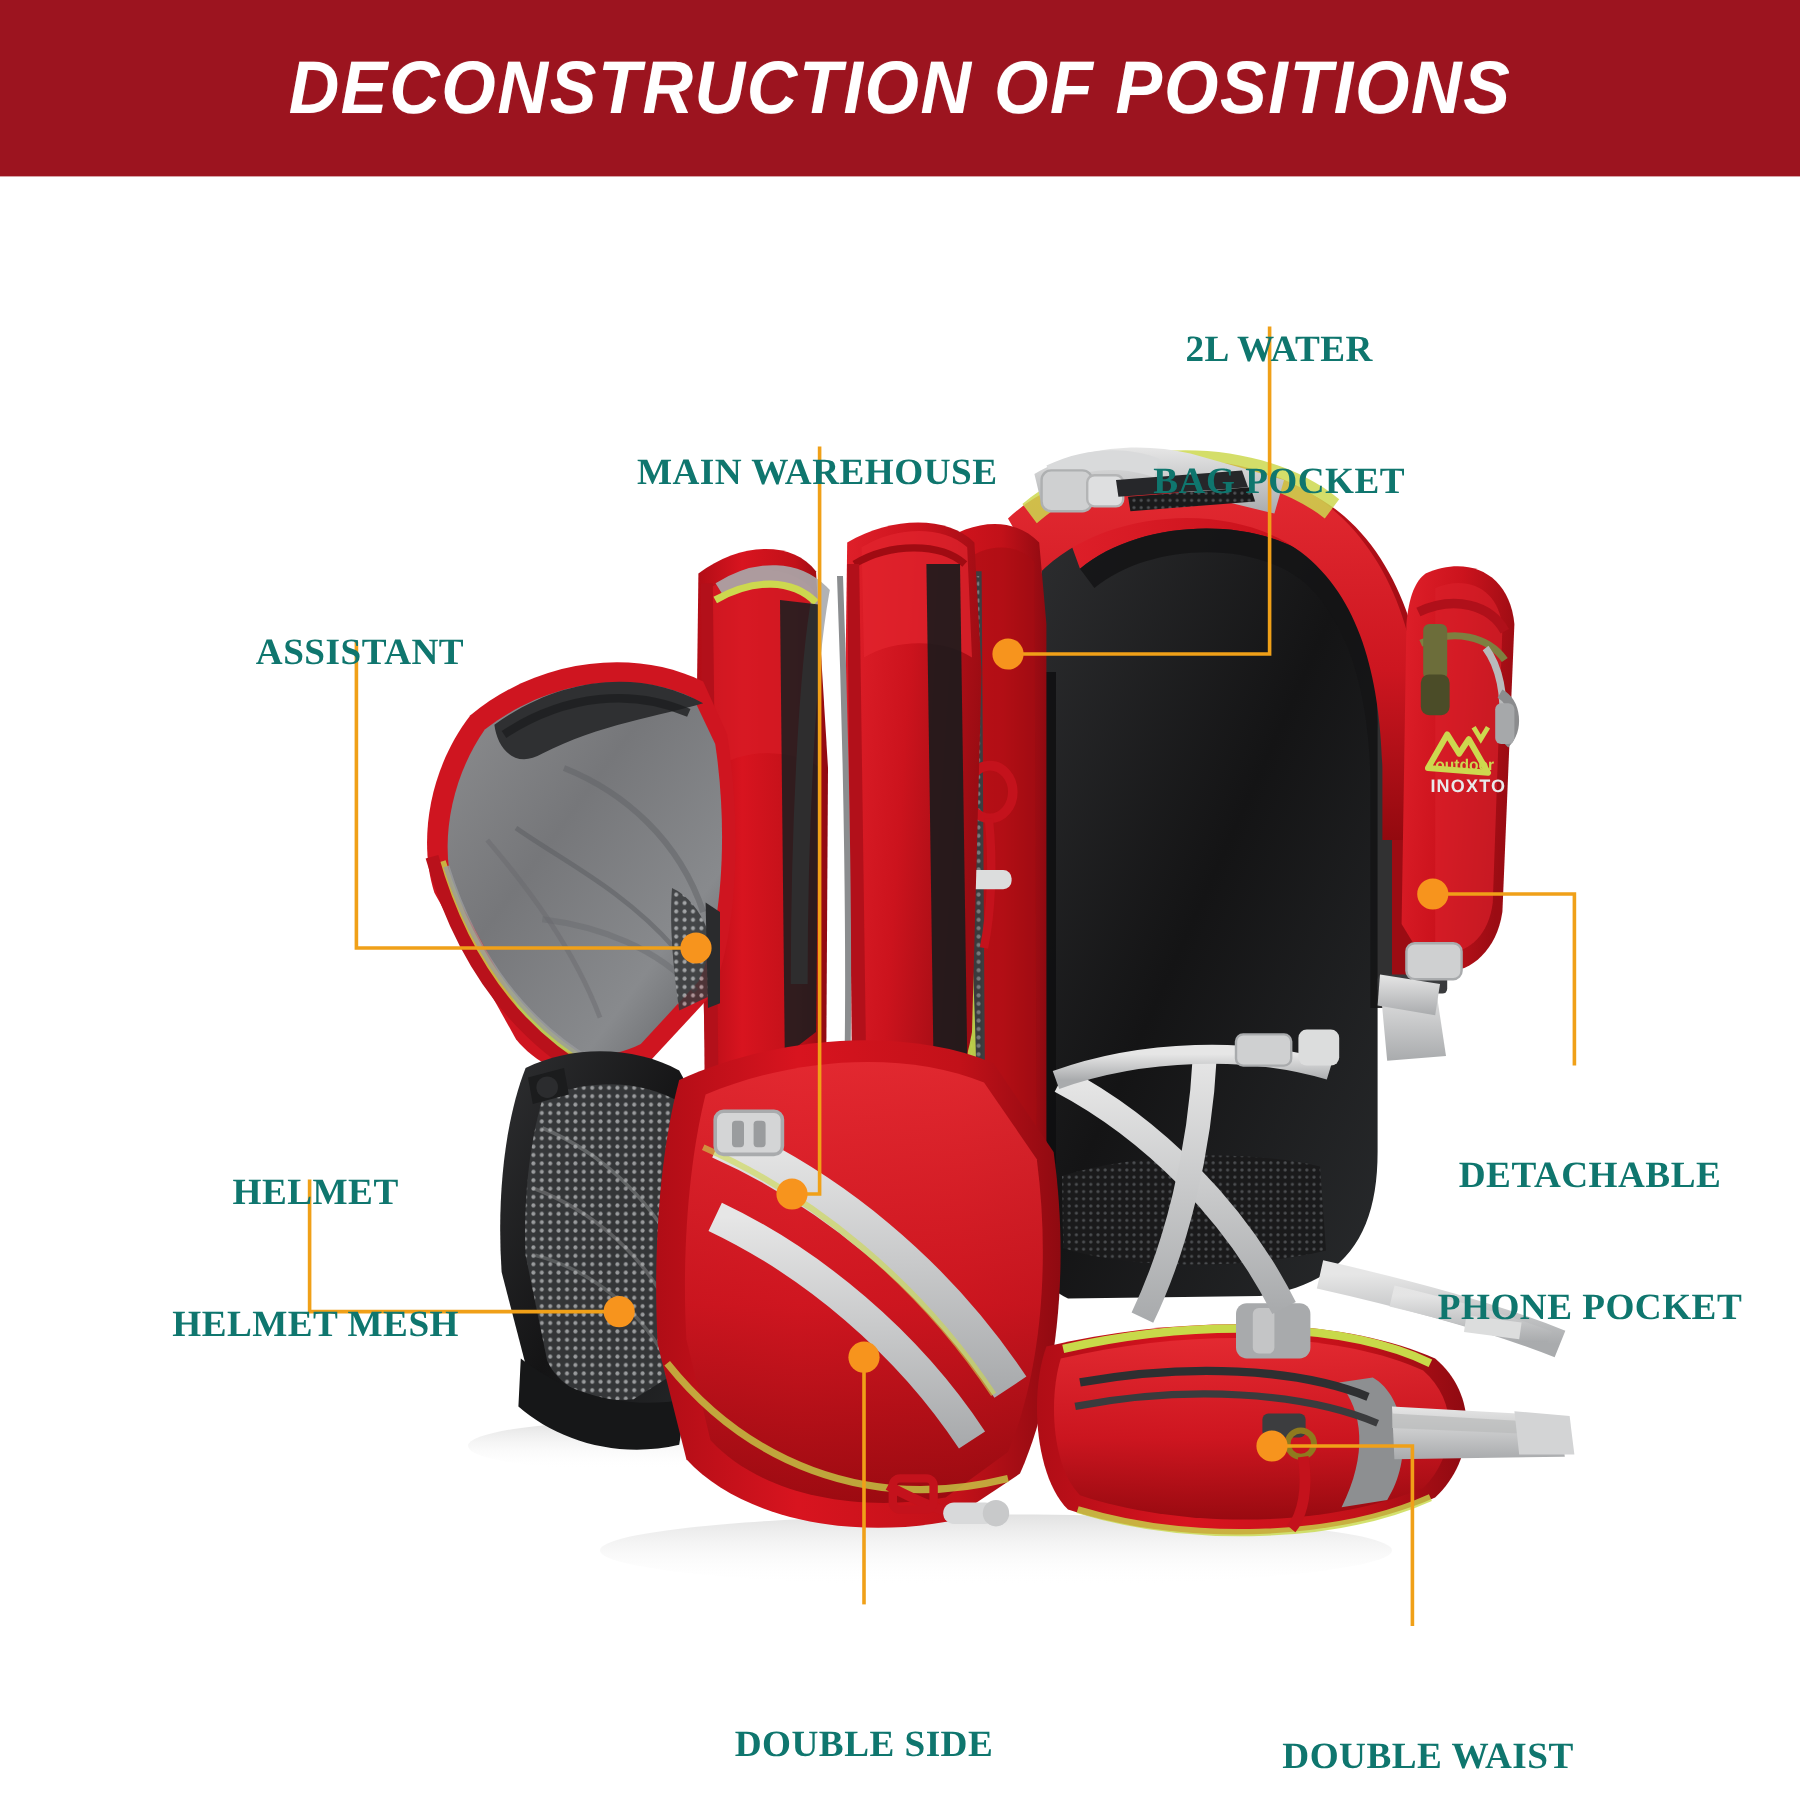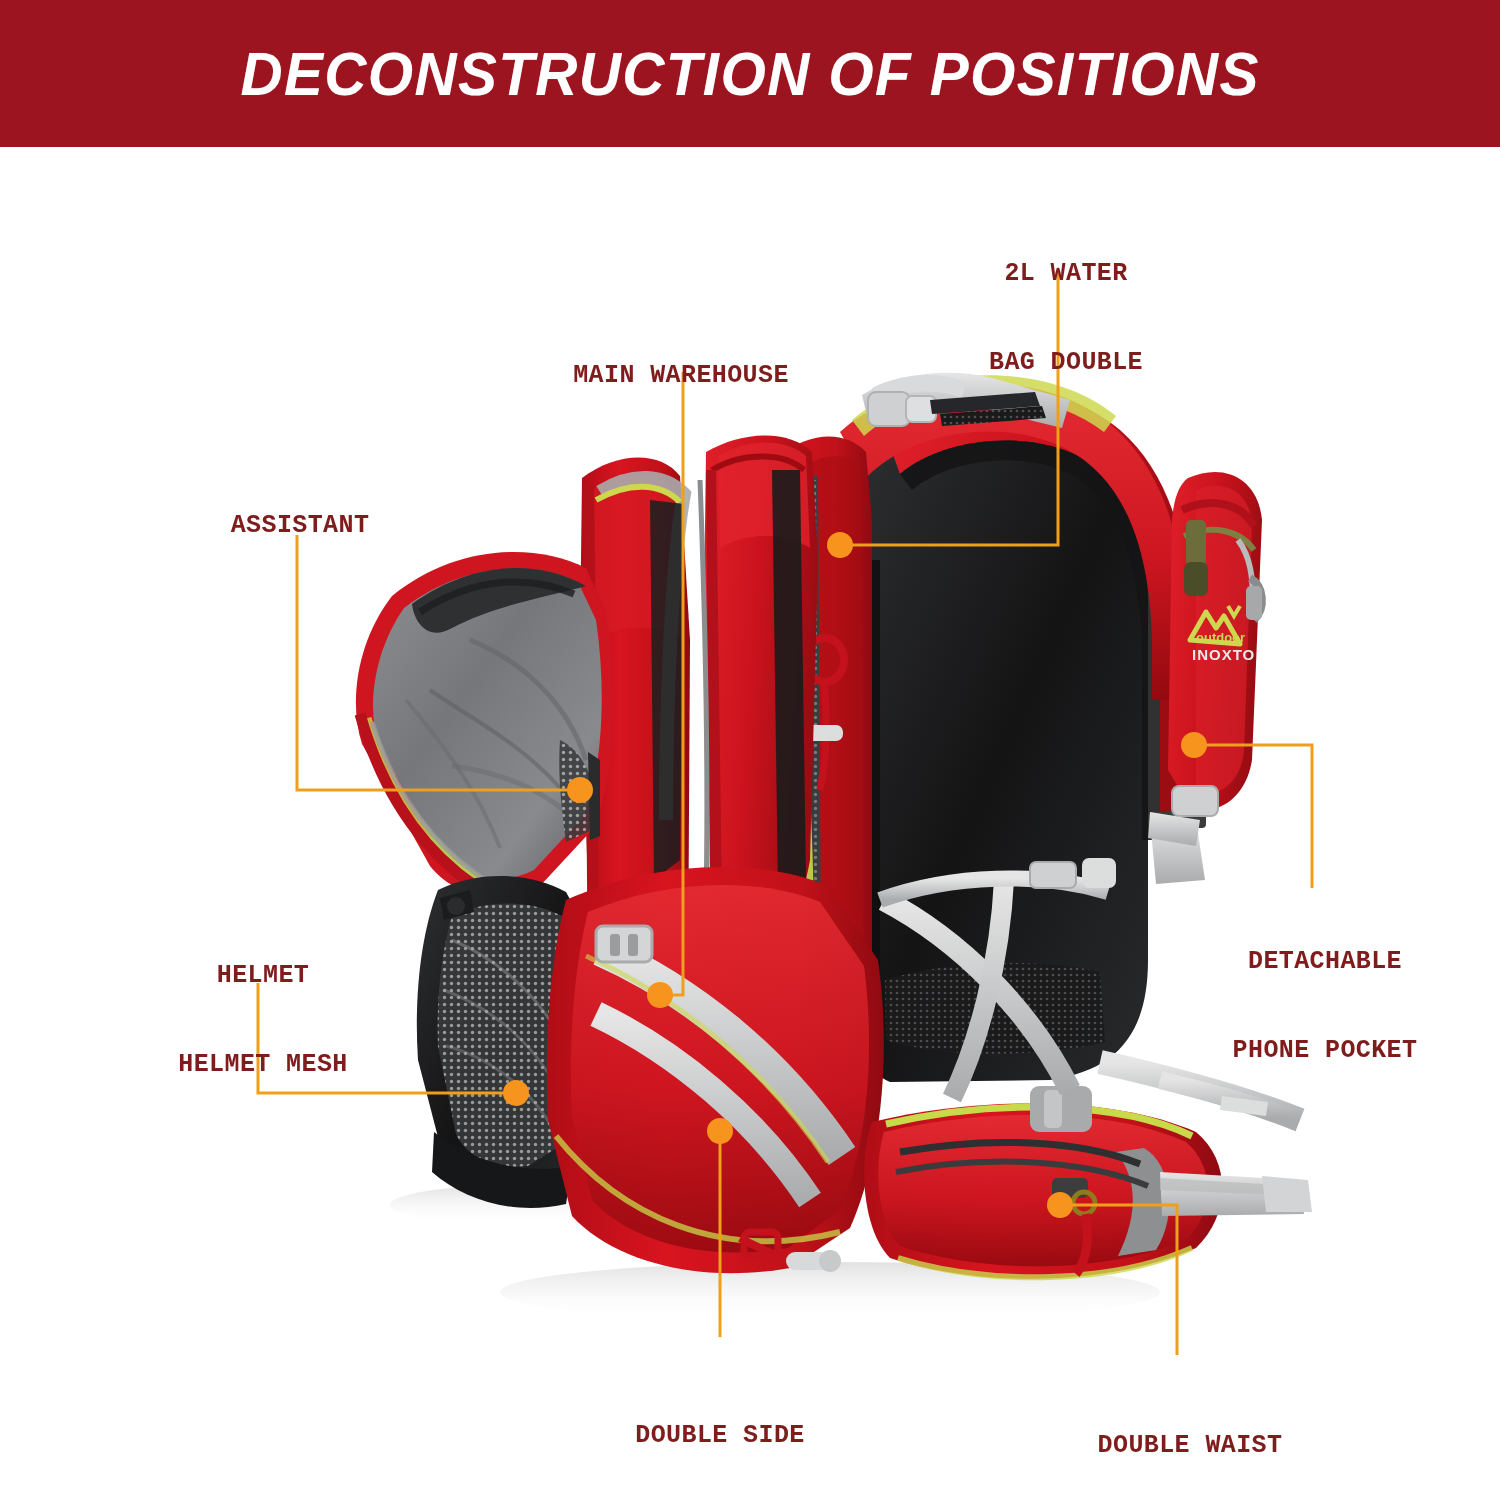--- a/index.html
+++ b/index.html
@@ -15,23 +15,23 @@
   }
   .banner-title{
     color:#ffffff; font-family:"Liberation Sans", sans-serif;
     font-weight:700; font-style:italic; font-size:62px; letter-spacing:1.5px;
     transform:scaleX(.94); white-space:nowrap; line-height:1;
     text-shadow:0 0 1px rgba(255,255,255,.25);
   }
 
   
   .label{
-    position:absolute; color:#7f1d1d; font-weight:700;
-    font-family:Liberation Mono, monospace;
-    font-size:25px; line-height:1.18; letter-spacing:.4px;
+    position:absolute; color:#0f766e; font-weight:700;
+    font-family:Liberation Serif, serif;
+    font-size:31px; line-height:1.18; letter-spacing:.4px;
     white-space:pre; pointer-events:none;
   }
   .label.c { text-align:center; transform:translateX(-50%); }
 
   
   svg.layer{ position:absolute; left:0; top:0; width:1500px; height:1500px; overflow:visible; }
   svg.layer.lines{ pointer-events:none; }
 </style>
 </head>
 <body>
@@ -342,21 +342,21 @@
       <circle cx="580" cy="790" r="13"></circle>
       <circle cx="516" cy="1093" r="13"></circle>
       <circle cx="1194" cy="745" r="13"></circle>
       <circle cx="720" cy="1131" r="13"></circle>
       <circle cx="1060" cy="1205" r="13"></circle>
     </g>
   </svg>
 
   <div class="label c" style="left:1066px; top:200px;">
     <div>2L WATER</div>
-    <div>BAG DOUBLE</div>
+    <div>BAG POCKET</div>
   </div>
 
   <div class="label c" style="left:681px; top:302px;">
     <div>MAIN WAREHOUSE</div>
   </div>
 
   <div class="label c" style="left:300px; top:452px;">
     <div>ASSISTANT</div>
   </div>
 

